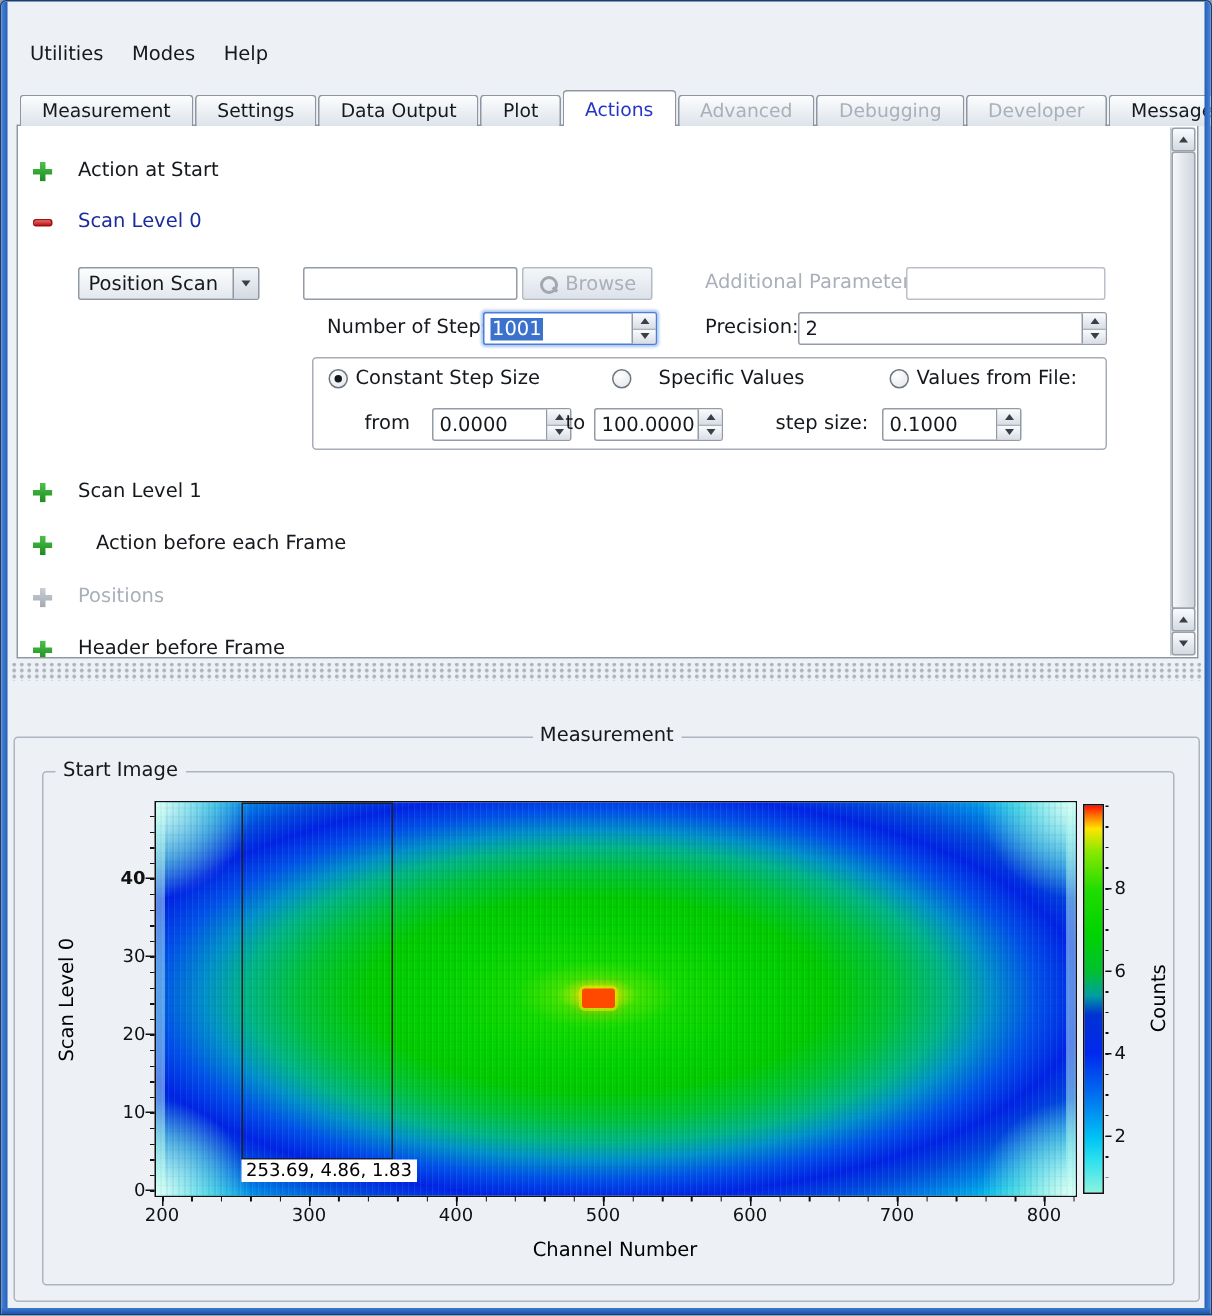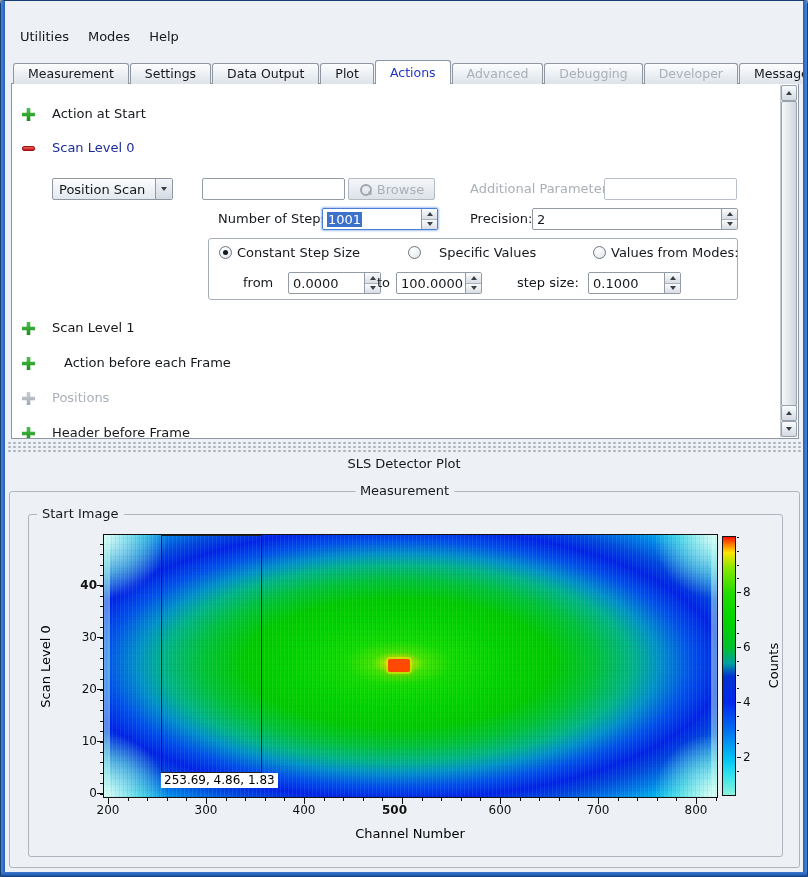--- a/index.html
+++ b/index.html
@@ -181,21 +181,21 @@
           </span>
       </span>
     </span>
 
     <div class="groupframe" style="left:196px; top:154px; width:530px; height:62px;">
       <span class="radio checked" style="left:10px; top:7px;"></span>
       <span class="lbl" style="left:28px; top:7px;">Constant Step Size</span>
       <span class="radio" style="left:199px; top:7px;"></span>
       <span class="lbl" style="left:230px; top:7px;">Specific Values</span>
       <span class="radio" style="left:384px; top:7px;"></span>
-      <span class="lbl" style="left:402px; top:7px;">Values from Modes:</span>
+      <span class="lbl" style="left:402px; top:7px;">Values from File:</span>
 
       <span class="lbl" style="left:34px; top:37px;text-align:center;">from</span>
       <span class="spin" style="left:79px; top:33px; width:93px;">
         <span class="val">0.0000</span>
         <span class="spin-btns">
           <span class="sb">
               <i class="tri-up"></i>
             </span>
           <span class="sb">
               <i class="tri-down"></i>
@@ -248,21 +248,20 @@
       <span class="sb-btn" style="bottom:16px;">
           <i class="tri-up"></i>
         </span>
       <span class="sb-btn" style="bottom:0;">
           <i class="tri-down"></i>
         </span>
     </div>
   </div>
 
   <div class="splitter"></div>
-  <div class="docktitle">SLS Detector Plot</div>
 
   <div class="fieldset" style="left:8px; top:490px; width:791px; height:377px;">
     <span class="legend" style="left:50%; transform:translateX(-50%);">Measurement</span>
 
     <div class="fieldset" style="left:18px; top:22px; width:755px; height:343px;">
       <span class="legend" style="left:8px;">Start Image</span>
 
       <div class="axistitle" style="left:-49px; top:144px; width:130px; transform:rotate(-90deg);">Scan Level 0</div>
 
       <span class="ticklabel" style="left:42px; top:63px; width:26px; text-align:right;font-weight:bold;">40</span>
@@ -291,21 +290,21 @@
       <span class="tick" style="left:275px; top:283px; width:1px; height:6px;"></span>
       <span class="tick" style="left:373px; top:283px; width:1px; height:6px;"></span>
       <span class="tick" style="left:471px; top:283px; width:1px; height:6px;"></span>
       <span class="tick" style="left:569px; top:283px; width:1px; height:6px;"></span>
       <span class="tick" style="left:667px; top:283px; width:1px; height:6px;"></span>
       <span class="minor-x" style="left:74px; top:283px; width:615px; height:3px; background-position:5px 0;"></span>
 
       <span class="ticklabel" style="left:59px; top:288px; width:40px; text-align:center;">200</span>
       <span class="ticklabel" style="left:157px; top:288px; width:40px; text-align:center;">300</span>
       <span class="ticklabel" style="left:255px; top:288px; width:40px; text-align:center;">400</span>
-      <span class="ticklabel" style="left:353px; top:288px; width:40px; text-align:left;font-weight:bold;">500</span>
+      <span class="ticklabel" style="left:353px; top:288px; width:40px; text-align:center;">500</span>
       <span class="ticklabel" style="left:451px; top:288px; width:40px; text-align:center;">600</span>
       <span class="ticklabel" style="left:549px; top:288px; width:40px; text-align:center;">700</span>
       <span class="ticklabel" style="left:647px; top:288px; width:40px; text-align:center;">800</span>
 
       <div class="axistitle" style="left:281px; top:311px; width:200px;">Channel Number</div>
 
       <div class="colorbar"></div>
       <span class="tick" style="left:708px; top:77px; width:4px; height:1px;"></span>
       <span class="tick" style="left:708px; top:132px; width:4px; height:1px;"></span>
       <span class="tick" style="left:708px; top:187px; width:4px; height:1px;"></span>

